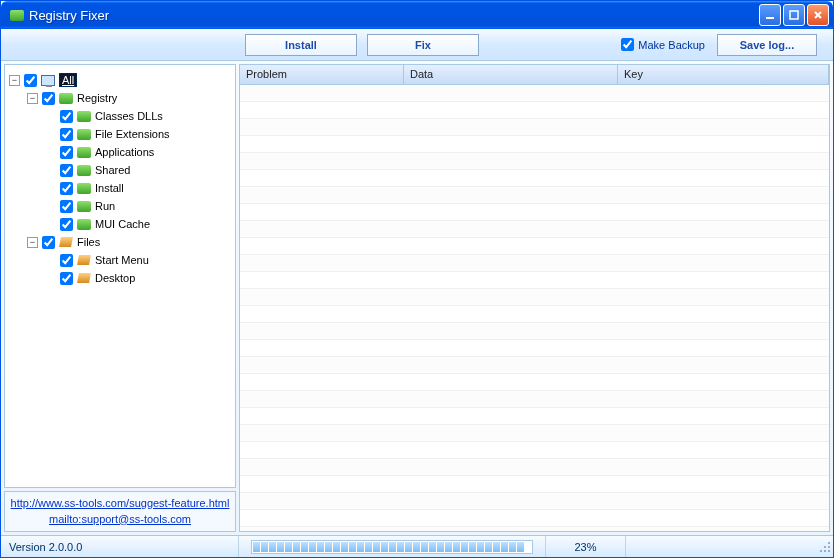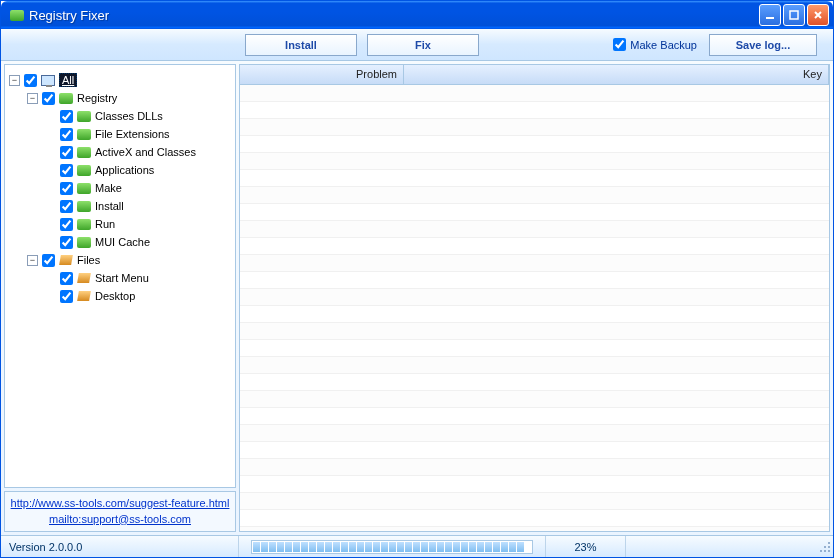--- a/index.html
+++ b/index.html
@@ -34,21 +34,21 @@
   background: linear-gradient(#ffffff,#e9f4ff);
   border: 1px solid #89a8cc;
   color: #1e4aa8;
   font-weight: bold;
   display: flex; align-items: center; justify-content: center;
   margin-right: 10px; cursor: pointer;
 }
 .toolbar-gap { flex: 1; }
 .backup { display: flex; align-items: center; color: #003399; margin-right: 12px; }
 .backup input { margin-right: 4px; }
-.savebtn { width: 108px; }
+.savebtn { width: 100px; }
 
 .body-area { flex: 1; display: flex; background: linear-gradient(#f6fbff,#eaf4ff); padding: 3px; gap: 3px; overflow: hidden; }
 
 .treepanel { width: 232px; display: flex; flex-direction: column; }
 .tree { flex: 1; background: #fff; border: 1px solid #a8c8e4; overflow: auto; padding: 6px 4px; }
 .linkblock { border: 1px solid #a8c8e4; background: #f3f9ff; margin-top: 3px; padding: 4px; text-align: center; }
 .linkblock a { color: #0033cc; text-decoration: underline; display: block; line-height: 1.4; }
 
 .tree ul { list-style: none; }
 .tree li { white-space: nowrap; }
@@ -59,21 +59,21 @@
 .nicon { width: 16px; height: 14px; margin-right: 3px; display: inline-flex; align-items: center; justify-content: center; }
 .nlabel { color: #000; }
 .nlabel.selected { background: #0f172a; color: #fff; padding: 0 2px; border: 1px dotted #003366; text-decoration: underline; }
 .children { padding-left: 18px; }
 
 .gb { width:14px; height:11px; background: linear-gradient(#8de06a,#3fa52a); border-radius:2px; display:inline-block; }
 .ob { width:12px; height:10px; background: linear-gradient(#ffd080,#d68a20); display:inline-block; transform: skewX(-10deg); }
 .mon { width:14px; height:11px; background:#cde6ff; border:1px solid #4a6a9a; display:inline-block; position:relative; }
 .mon::after { content:""; position:absolute; bottom:-2px; left:4px; width:6px; height:2px; background:#888; }
 
-.gridpanel { flex: 1; border: 1px solid #a8c8e4; background: #fff; display: flex; flex-direction: column; overflow: hidden; text-align: right; }
+.gridpanel { flex: 1; border: 1px solid #a8c8e4; background: #fff; display: flex; flex-direction: column; overflow: hidden; }
 .gridhead { display: flex; height: 20px; }
 .gh { background: linear-gradient(#e5f0ff,#c7dcf7); border-right: 1px solid #a8c8e4; border-bottom: 1px solid #a8c8e4; padding: 3px 6px; color: #222; }
 .gh.problem { width: 164px; }
 .gh.data { width: 214px; }
 .gh.key { flex: 1; }
 .gridbody { flex: 1; overflow: auto; }
 .gridrow { height: 17px; border-bottom: 1px solid #f0f0f0; }
 .gridrow:nth-child(odd) { background: #fcfcfc; }
 
 .statusbar {
@@ -177,41 +177,31 @@
                         <span class="nlabel">File Extensions</span>
                       </div>
                     </li>
                     <li>
                       <div class="node">
                         <span class="expander-space"></span>
                         <input type="checkbox" class="cb" checked="" style="">
                         <span class="nicon">
                           <span class="gb"></span>
                         </span>
-                        <span class="nlabel">ActiveX and Classes</span>
-                      </div>
-                    </li>
-                    <li>
-                      <div class="node">
-                        <span class="expander-space"></span>
-                        <input type="checkbox" class="cb" checked="" style="">
-                        <span class="nicon">
-                          <span class="gb"></span>
-                        </span>
                         <span class="nlabel">Applications</span>
                       </div>
                     </li>
                     <li>
                       <div class="node">
                         <span class="expander-space"></span>
                         <input type="checkbox" class="cb" checked="" style="">
                         <span class="nicon">
                           <span class="gb"></span>
                         </span>
-                        <span class="nlabel">Make</span>
+                        <span class="nlabel">Shared</span>
                       </div>
                     </li>
                     <li>
                       <div class="node">
                         <span class="expander-space"></span>
                         <input type="checkbox" class="cb" checked="" style="">
                         <span class="nicon">
                           <span class="gb"></span>
                         </span>
                         <span class="nlabel">Install</span>
@@ -277,20 +267,21 @@
       </div>
       <div class="linkblock">
         <a href="#">http://www.ss-tools.com/suggest-feature.html</a>
         <a href="#">mailto:support@ss-tools.com</a>
       </div>
     </div>
 
     <div class="gridpanel">
       <div class="gridhead">
         <div class="gh problem">Problem</div>
+        <div class="gh data">Data</div>
         <div class="gh key">Key</div>
       </div>
       <div class="gridbody" id="gridbody">
           <div class="gridrow"></div>
           <div class="gridrow"></div>
           <div class="gridrow"></div>
           <div class="gridrow"></div>
           <div class="gridrow"></div>
           <div class="gridrow"></div>
           <div class="gridrow"></div>

